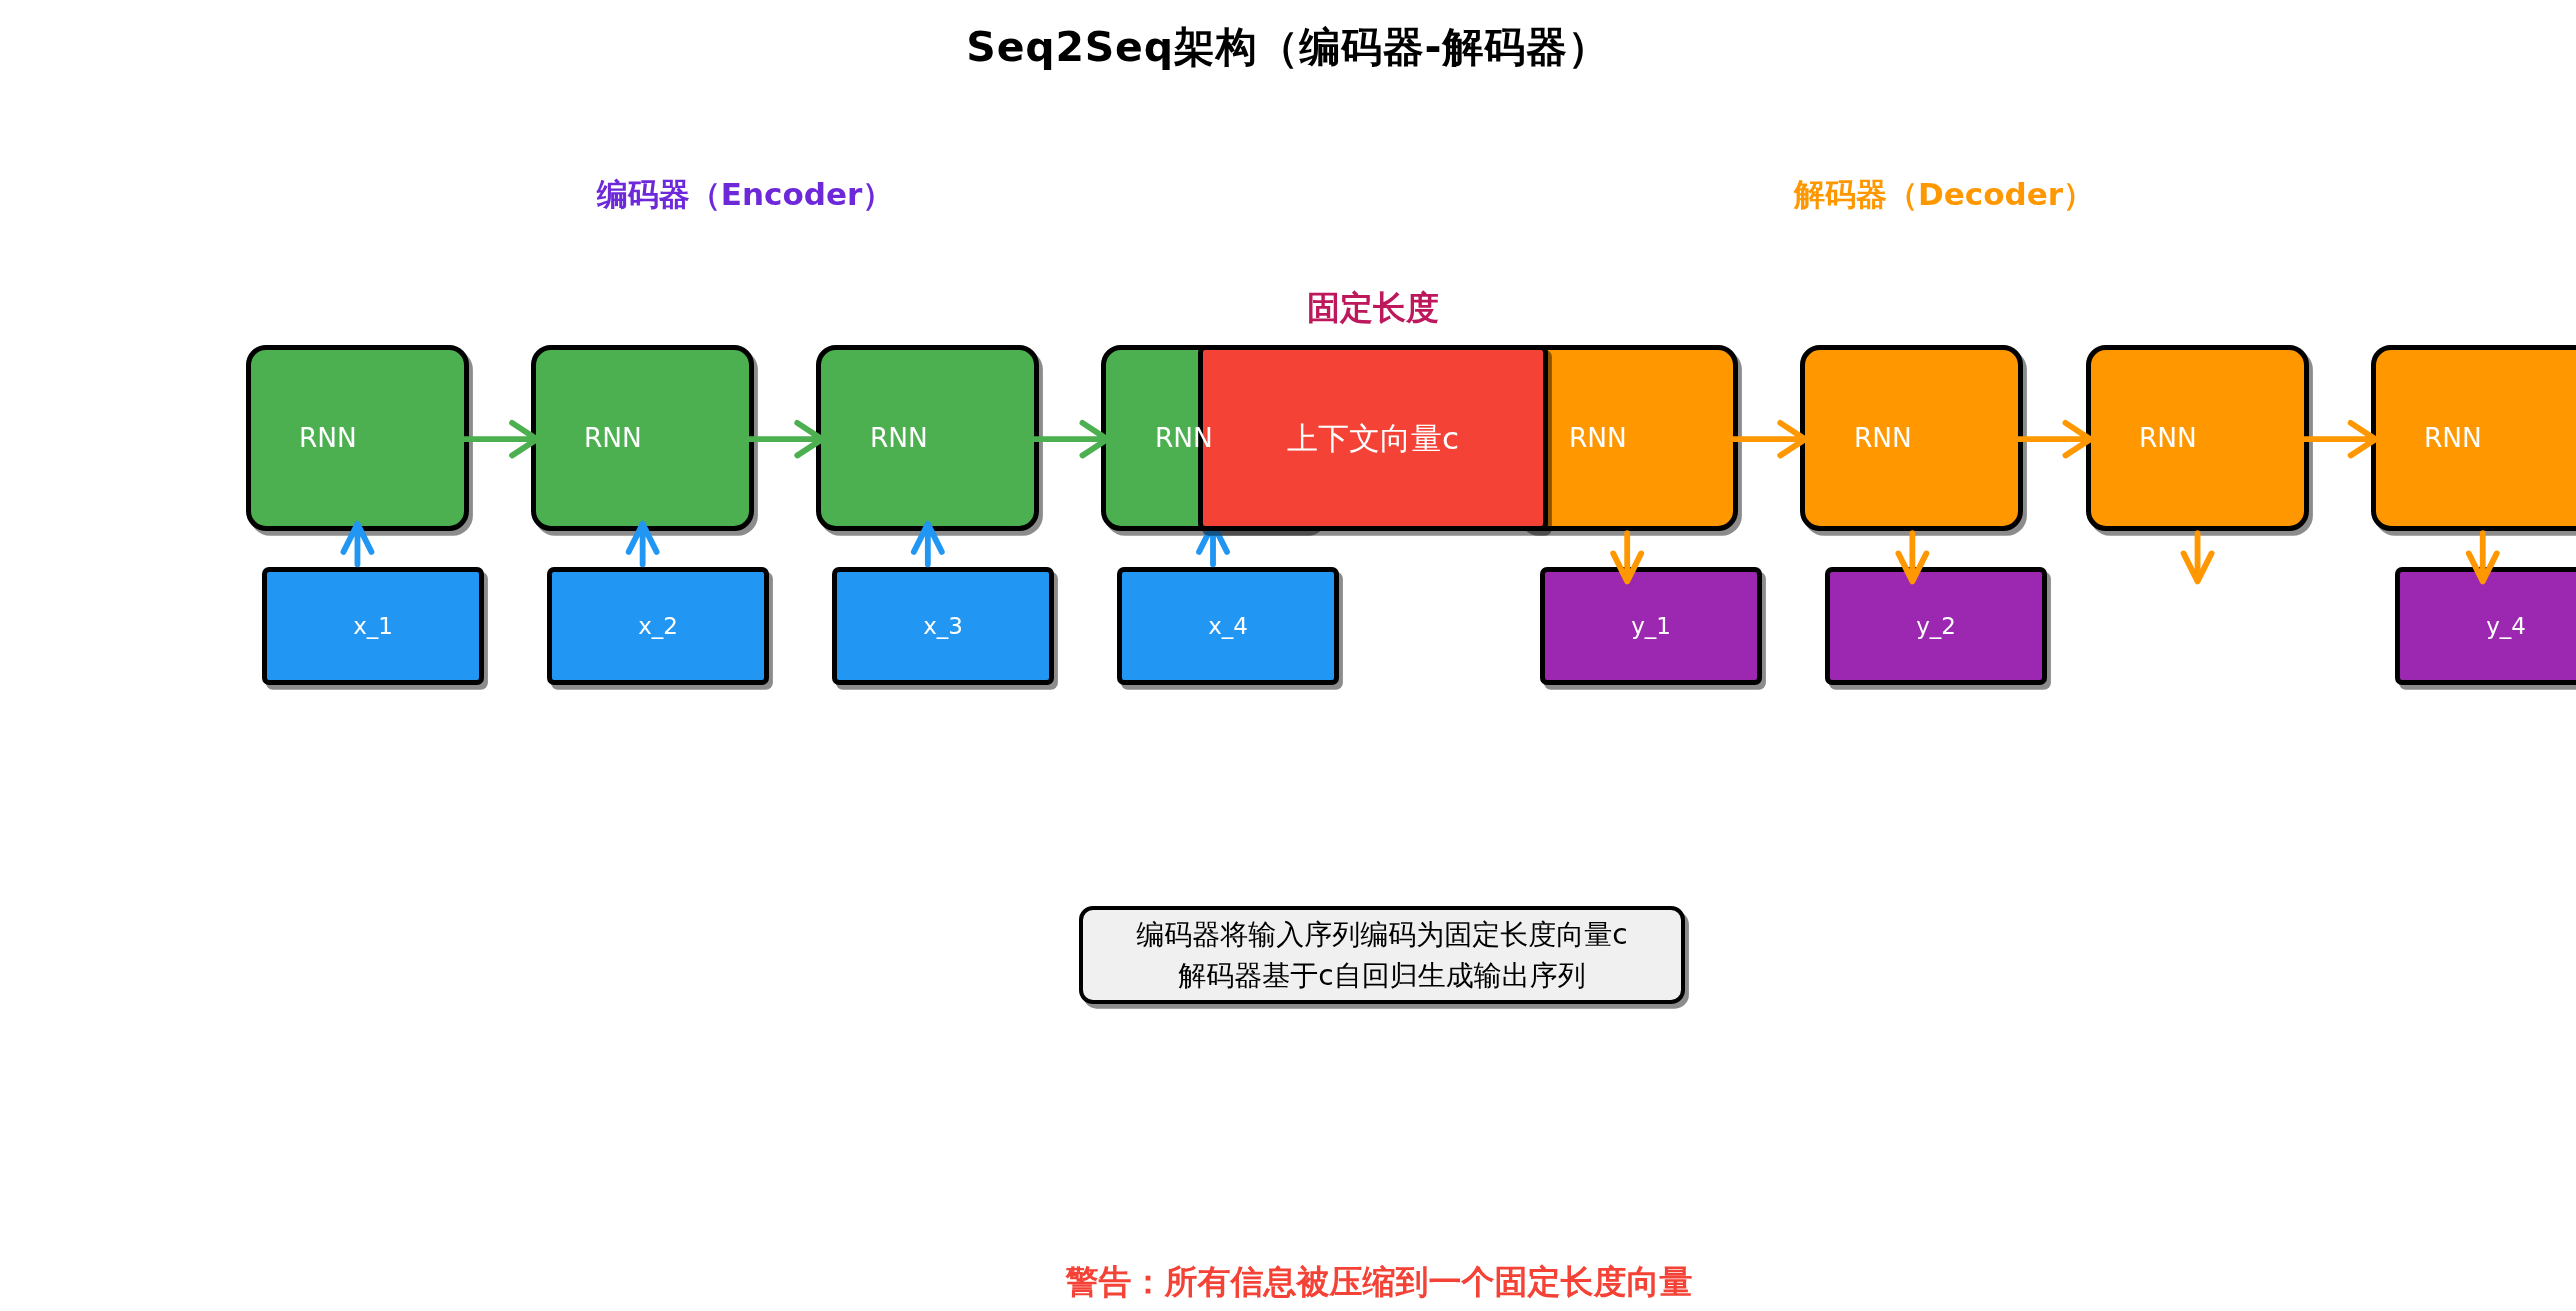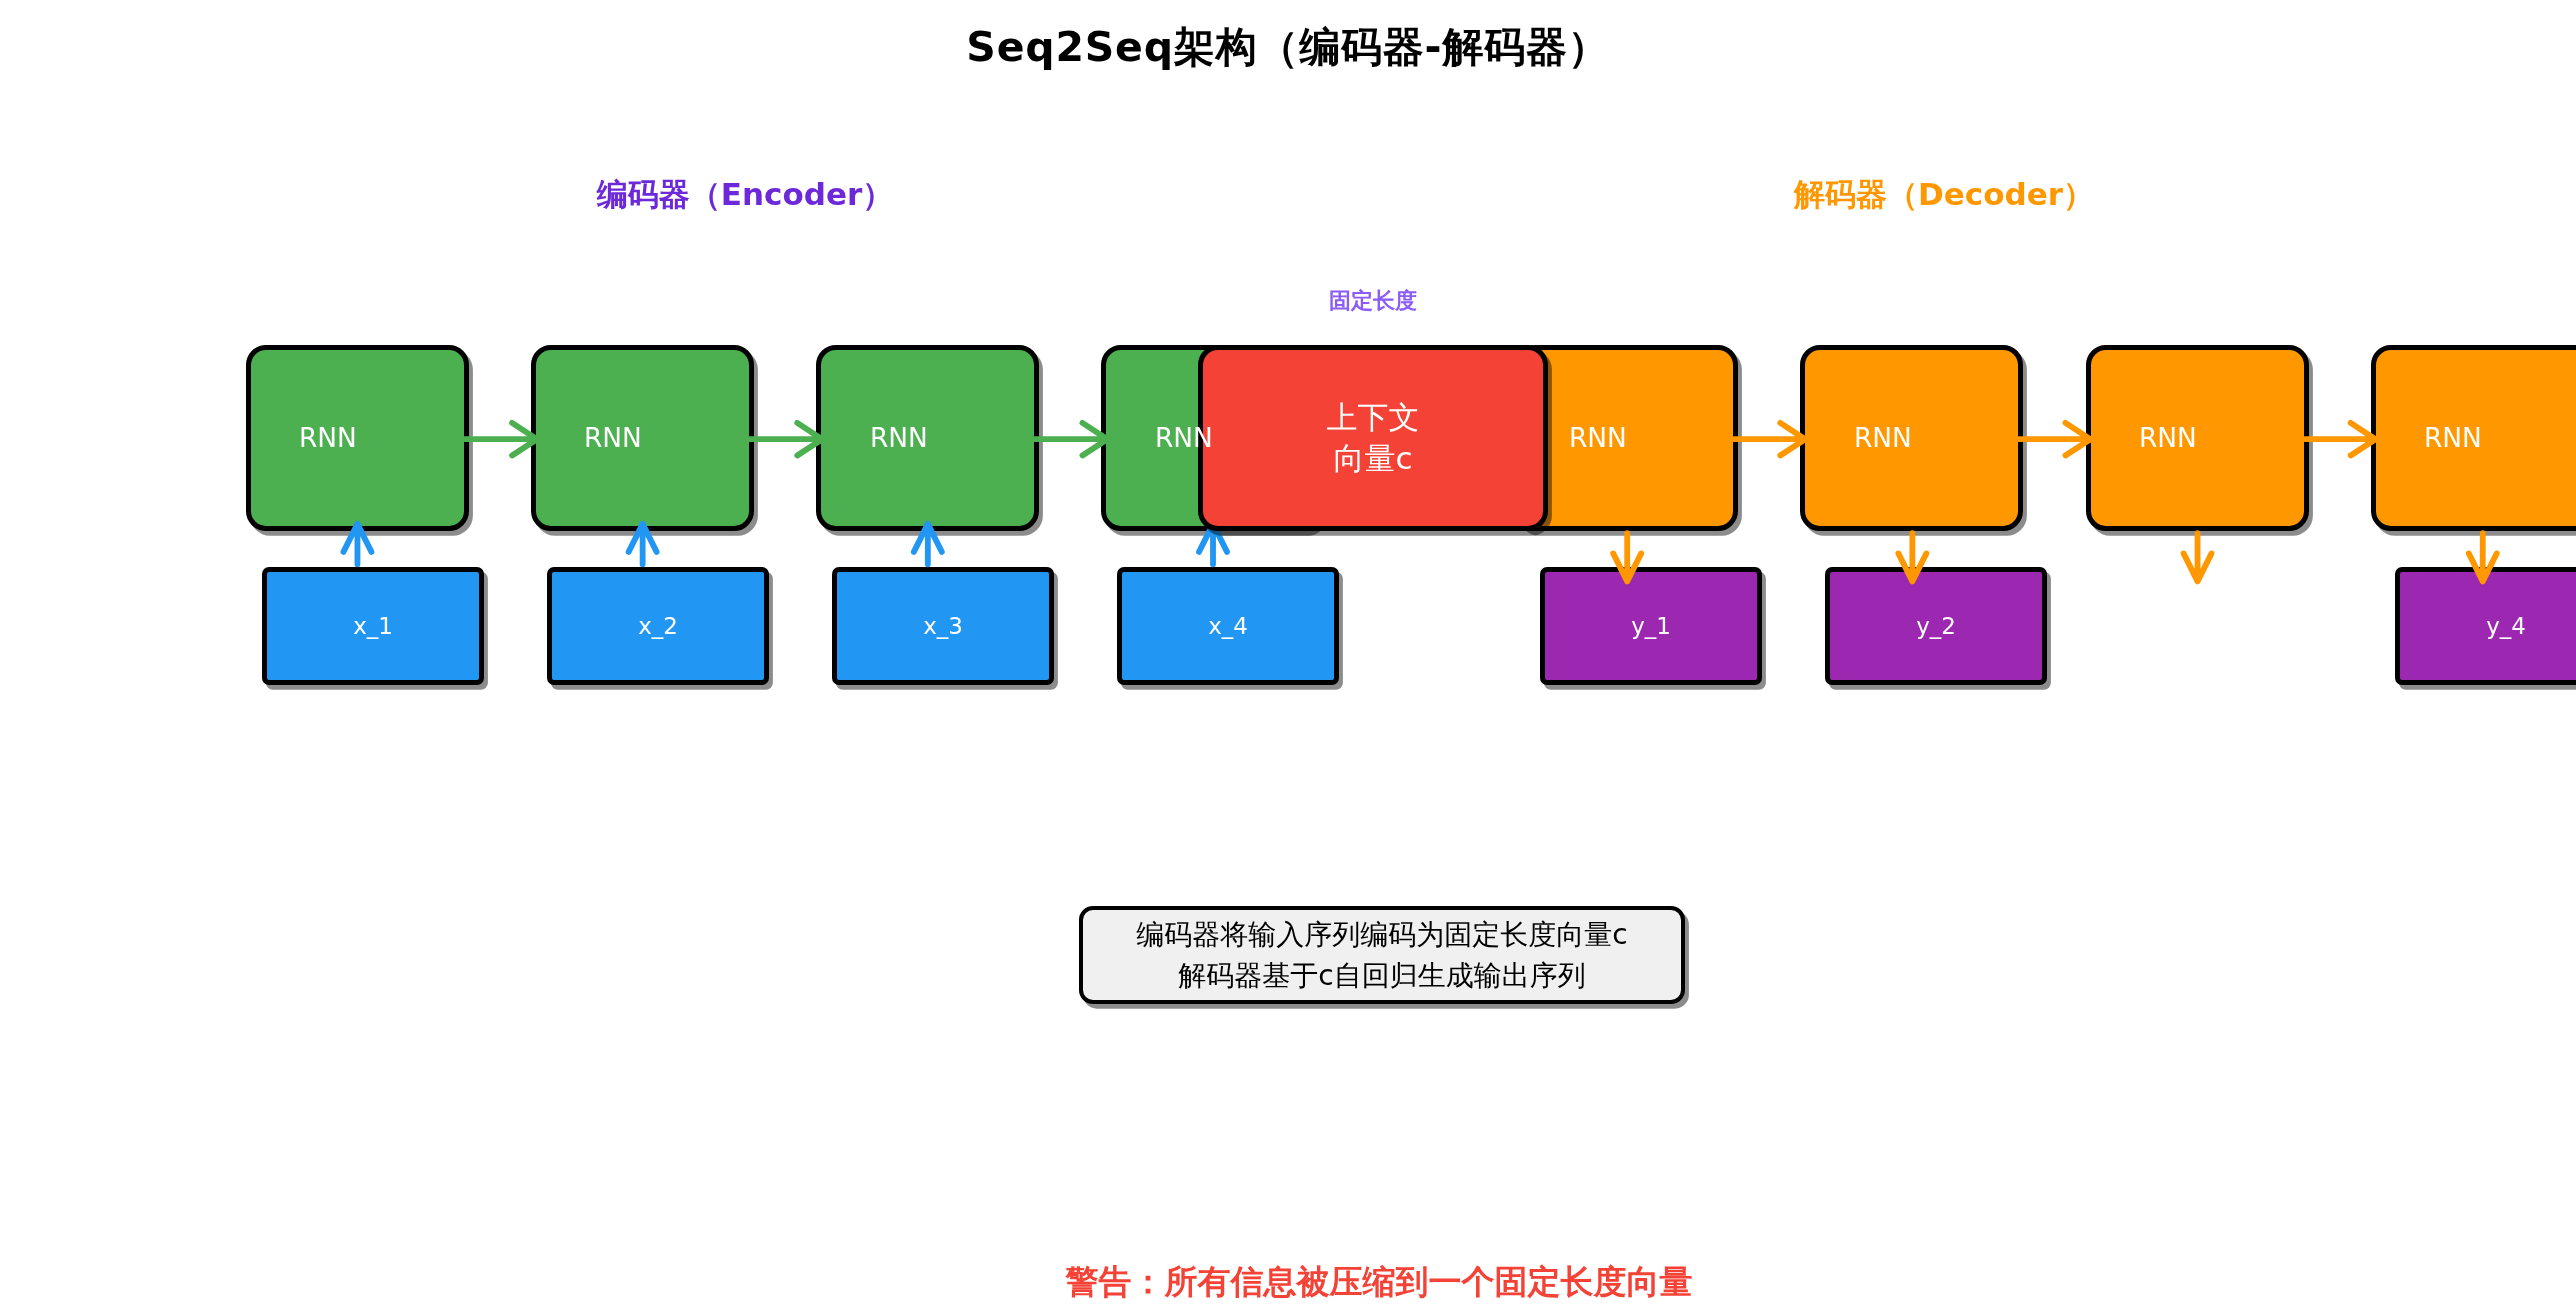--- a/index.html
+++ b/index.html
@@ -31,23 +31,23 @@
     text-align: center;
     font-size: 31px;
     font-weight: 600;
   }
   .section-label.enc { left: 434px; color: #6d28d9; }
   .section-label.dec { left: 1633px; color: #ff9800; }
 
   .fixed-length {
     left: 1140px; top: 286px; width: 466px;
     text-align: center;
-    font-size: 22px;
+    font-size: 33px;
     font-weight: 600;
-    color: #8b5cf6;
+    color: #be185d;
   }
 
   .box {
     position: absolute;
     box-sizing: border-box;
     border: 5.4px solid #000000;
     border-radius: 20px;
     box-shadow: 3.9px 4.7px 0 rgba(0,0,0,0.45);
   }
   .rnn-box {
@@ -58,23 +58,24 @@
   }
   .rnn-box.green  { background: #4caf50; }
   .rnn-box.orange { background: #ff9800; }
 
   .context-box {
     left: 1198px; top: 345px;
     width: 350px; height: 186px;
     background: #f44336;
     z-index: 5;
     display: flex;
-    flex-direction: column;
+    flex-direction: row;
     align-items: center;
     justify-content: center;
+    border-radius: 7px;
   }
   .context-line {
     color: #ffffff;
     font-size: 31px;
     line-height: 41px;
     text-align: center;
   }
 
   .io-box {
     top: 567px;

